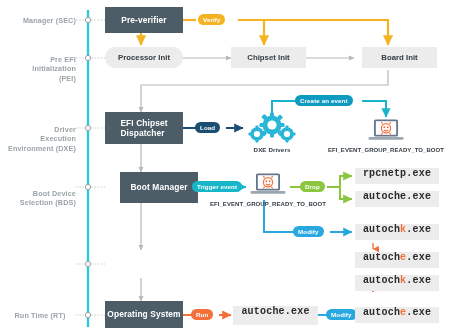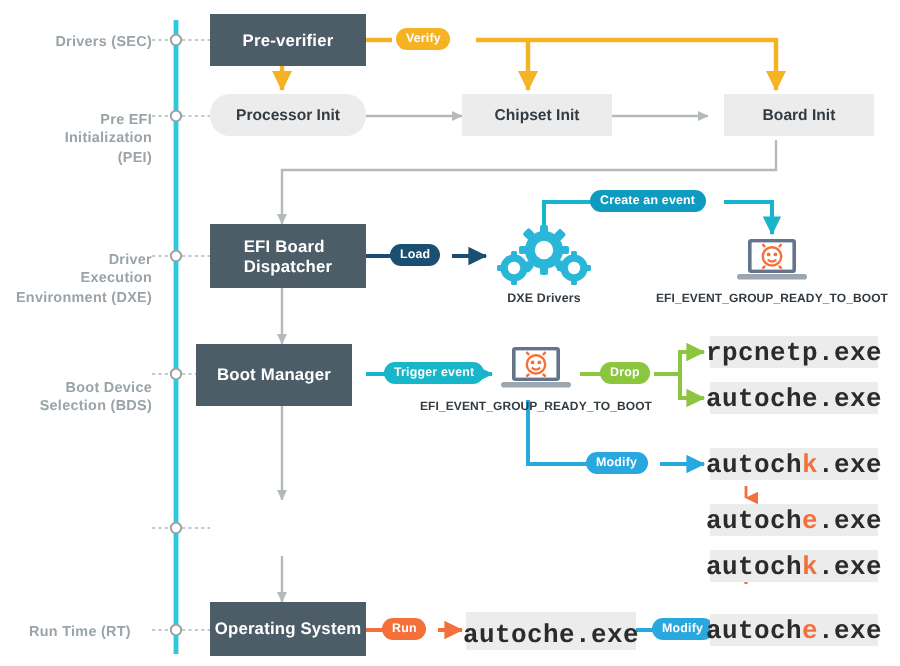--- a/index.html
+++ b/index.html
@@ -24,22 +24,22 @@
   
   .greybox{
     position:absolute;background:#ececec;color:#333b41;
     font-size:7.8px;font-weight:bold;
     display:flex;align-items:center;justify-content:center;text-align:center;
   }
   
   .filebox{
     position:absolute;background:#ececec;color:#2b2b2b;
     font-family:"Liberation Mono","DejaVu Sans Mono",monospace;
-    font-size:13px;font-weight:bold;letter-spacing:.2px;
-    display:flex;align-items:flex-end;justify-content:center;text-align:center;
+    font-size:10px;font-weight:bold;letter-spacing:.2px;
+    display:flex;align-items:flex-start;justify-content:center;text-align:center;
   }
   .filebox .hl{color:#f4703a;}
 
   
   .pill{
     position:absolute;border-radius:9px;color:#ffffff;
     font-size:6.2px;font-weight:bold;letter-spacing:.1px;
     display:flex;align-items:center;justify-content:center;
     height:11px;padding:0 5px;white-space:nowrap;
   }
@@ -155,21 +155,21 @@
     <polygon points="370.7,287 375.3,287 373,282.4" fill="#f4703a"></polygon>
 
     <path d="M183,315 L192,315" stroke="#f4703a" stroke-width="2" fill="none"></path>
     <path d="M219,315 L231,315" stroke="#f4703a" stroke-width="2" fill="none" marker-end="url(#ao)"></path>
 
     <path d="M318,315 L327,315" stroke="#29a8e0" stroke-width="2" fill="none"></path>
     <path d="M356,315 L364,315" stroke="#29a8e0" stroke-width="2" fill="none" marker-end="url(#ab)"></path>
   </svg>
 
   <div class="stage-label" style="left:4px;top:16px;width:72px;">
-    <span>Drivers (SEC)</span>
+    <span>Manager (SEC)</span>
   </div>
   <div class="stage-label" style="left:4px;top:45px;width:72px;white-space:pre-line;">
     <span>Pre EFI
 Initialization
 (PEI)</span>
   </div>
   <div class="stage-label" style="left:0px;top:115px;width:76px;white-space:pre-line;">
     <span>Driver
 Execution
 Environment (DXE)</span>
@@ -180,25 +180,25 @@
   </div>
   <div class="stage-label" style="left:4px;top:311px;width:72px;text-align:center;">
     <span>Run Time (RT)</span>
   </div>
 
   <div class="darkbox" style="left:105px;top:7px;width:78px;height:26px;">
     <span>Pre-verifier</span>
   </div>
 
   <div class="darkbox" style="left:105px;top:112px;width:78px;height:32px;white-space:pre-line;">
-    <span>EFI Board
+    <span>EFI Chipset
 Dispatcher</span>
   </div>
 
-  <div class="darkbox" style="left:98px;top:172px;width:78px;height:31px;">
+  <div class="darkbox" style="left:120px;top:172px;width:78px;height:31px;">
     <span>Boot Manager</span>
   </div>
 
 
   <div class="darkbox" style="left:105px;top:301px;width:78px;height:27px;">
     <span>Operating System</span>
   </div>
 
   <div class="greybox" style="left:105px;top:47px;width:78px;height:21px;border-radius:10px;">
     <span>Processor Init</span>

